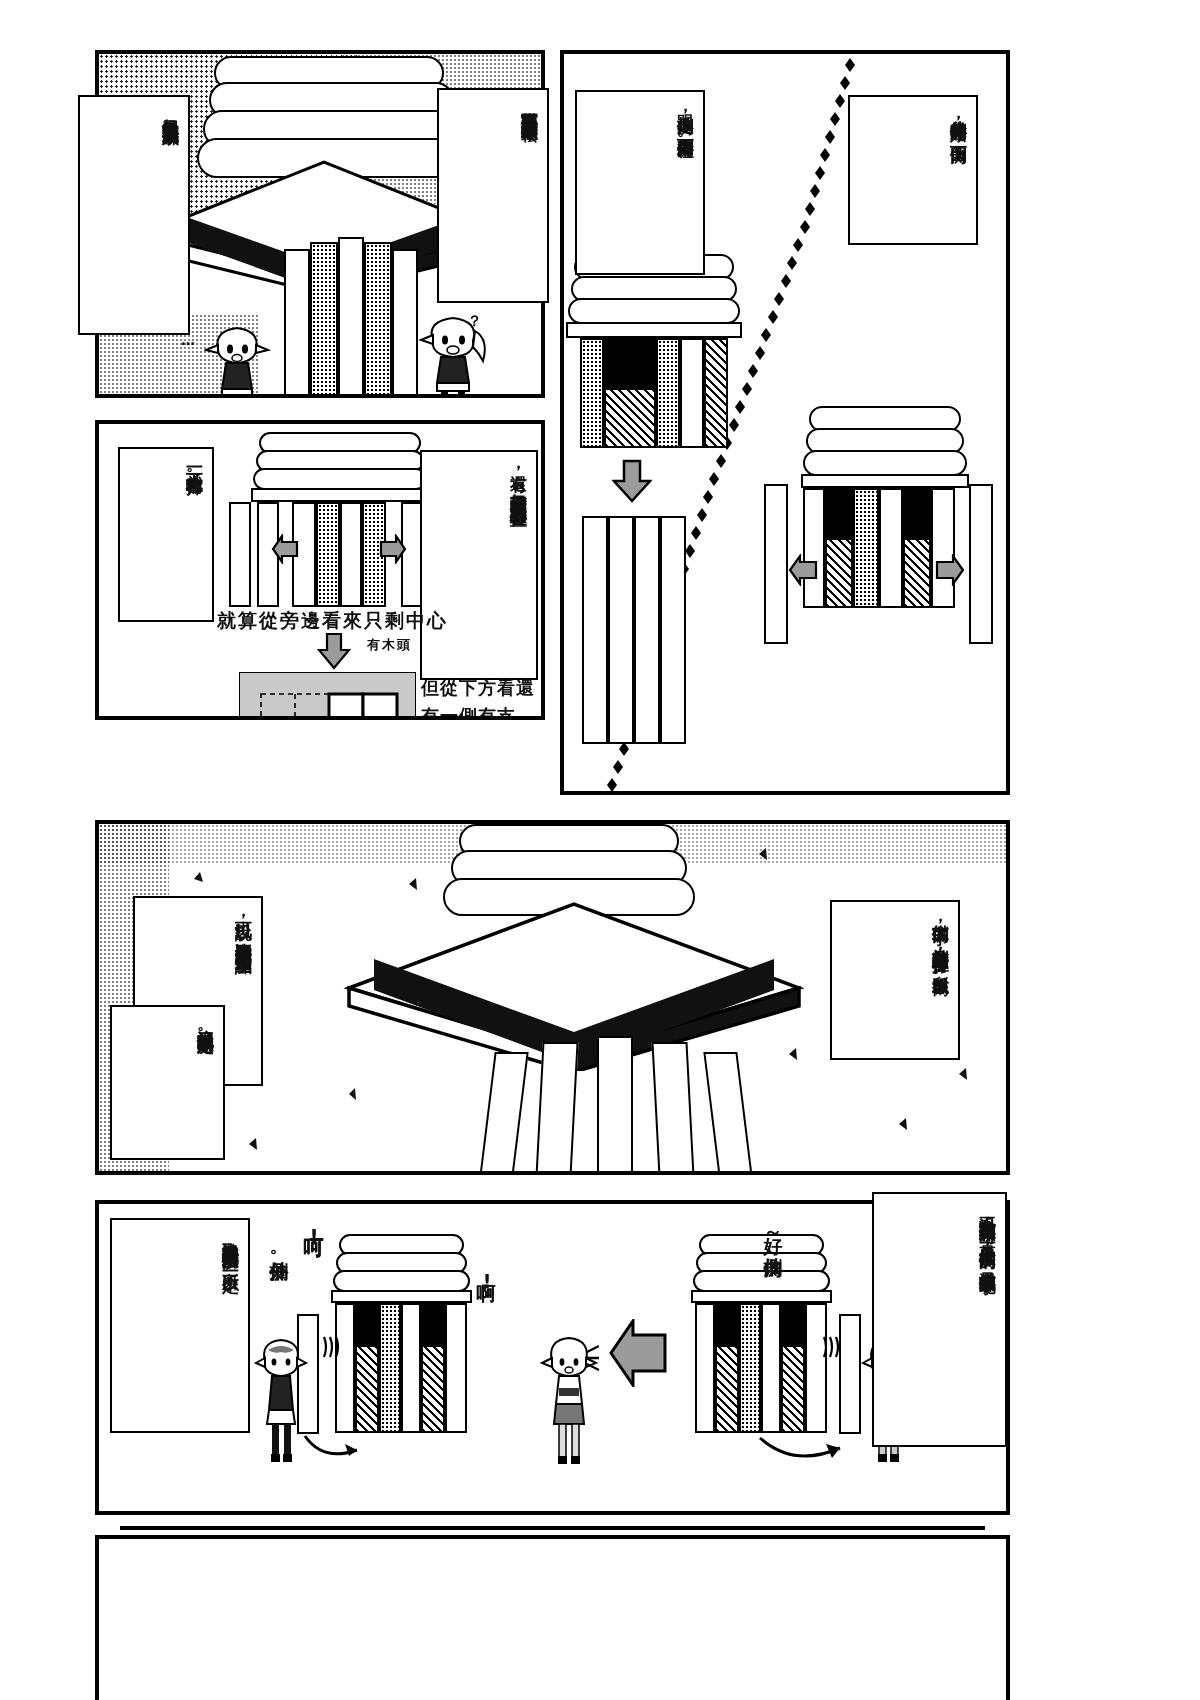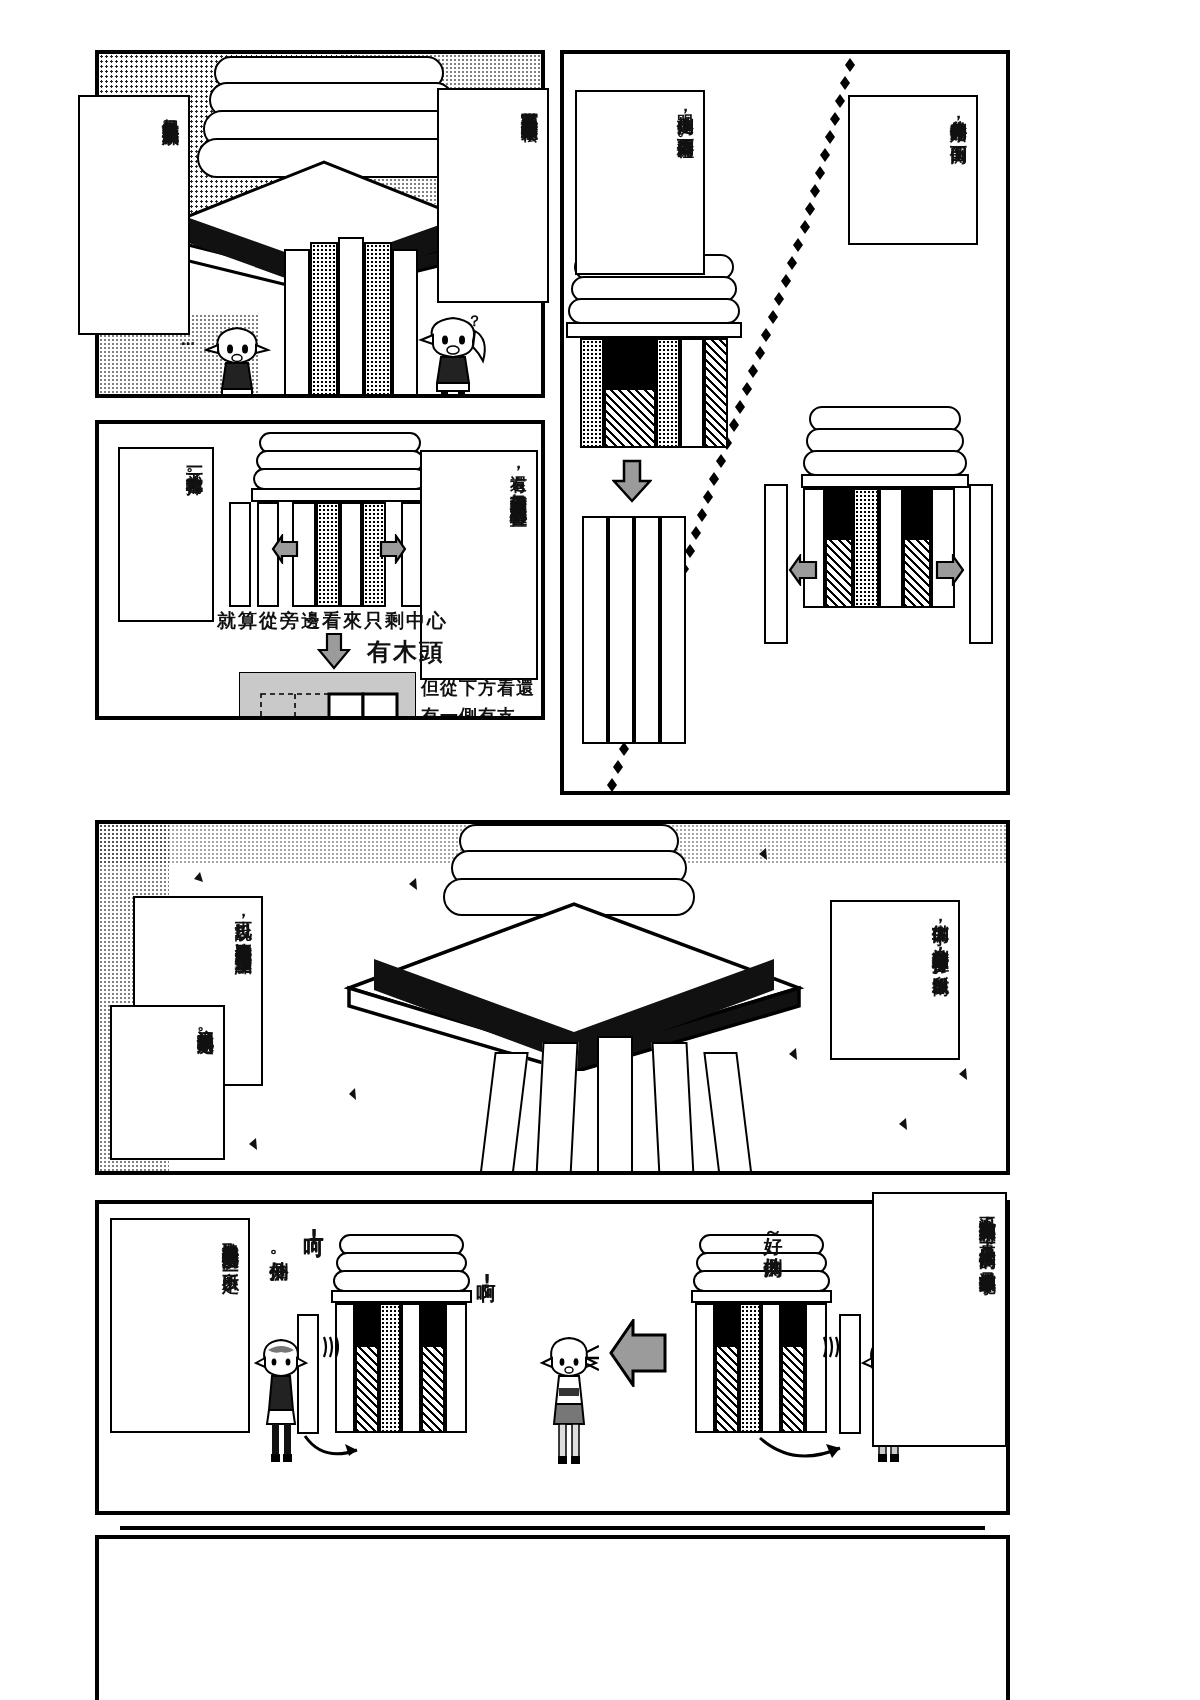--- a/index.html
+++ b/index.html
@@ -266,21 +266,21 @@
       </svg>
     </div>
 
     <div class="hand" style="left:118px;top:184px;font-size:19px;letter-spacing:2px;">就算從旁邊看來只剩中心</div>
 
     <div class="arrow-d" style="left:218px;top:208px;">
       <svg width="34" height="38" viewBox="0 0 34 38">
         <polygon points="10,2 24,2 24,18 32,18 17,36 2,18 10,18" fill="#9b9b9b" stroke="#000" stroke-width="2.2"></polygon>
       </svg>
     </div>
-    <div class="hand" style="left:268px;top:212px;font-size:24px;letter-spacing:2px;">有木頭</div>
+    <div class="hand" style="left:268px;top:212px;font-size:13px;letter-spacing:2px;">有木頭</div>
 
     <div class="grayfill" style="position:absolute;left:140px;top:248px;width:175px;height:175px;border:1px solid #000;"></div>
     <svg style="position:absolute;left:160px;top:268px;" width="140" height="140" viewBox="0 0 140 140">
       <g stroke="#000" stroke-width="1.6" fill="none" stroke-dasharray="5 4">
         <rect x="2" y="2" width="136" height="136"></rect>
         <line x1="36" y1="2" x2="36" y2="138"></line>
         <line x1="70" y1="2" x2="70" y2="138"></line>
         <line x1="104" y1="2" x2="104" y2="138"></line>
         <line x1="2" y1="36" x2="138" y2="36"></line>
         <line x1="2" y1="70" x2="138" y2="70"></line>

